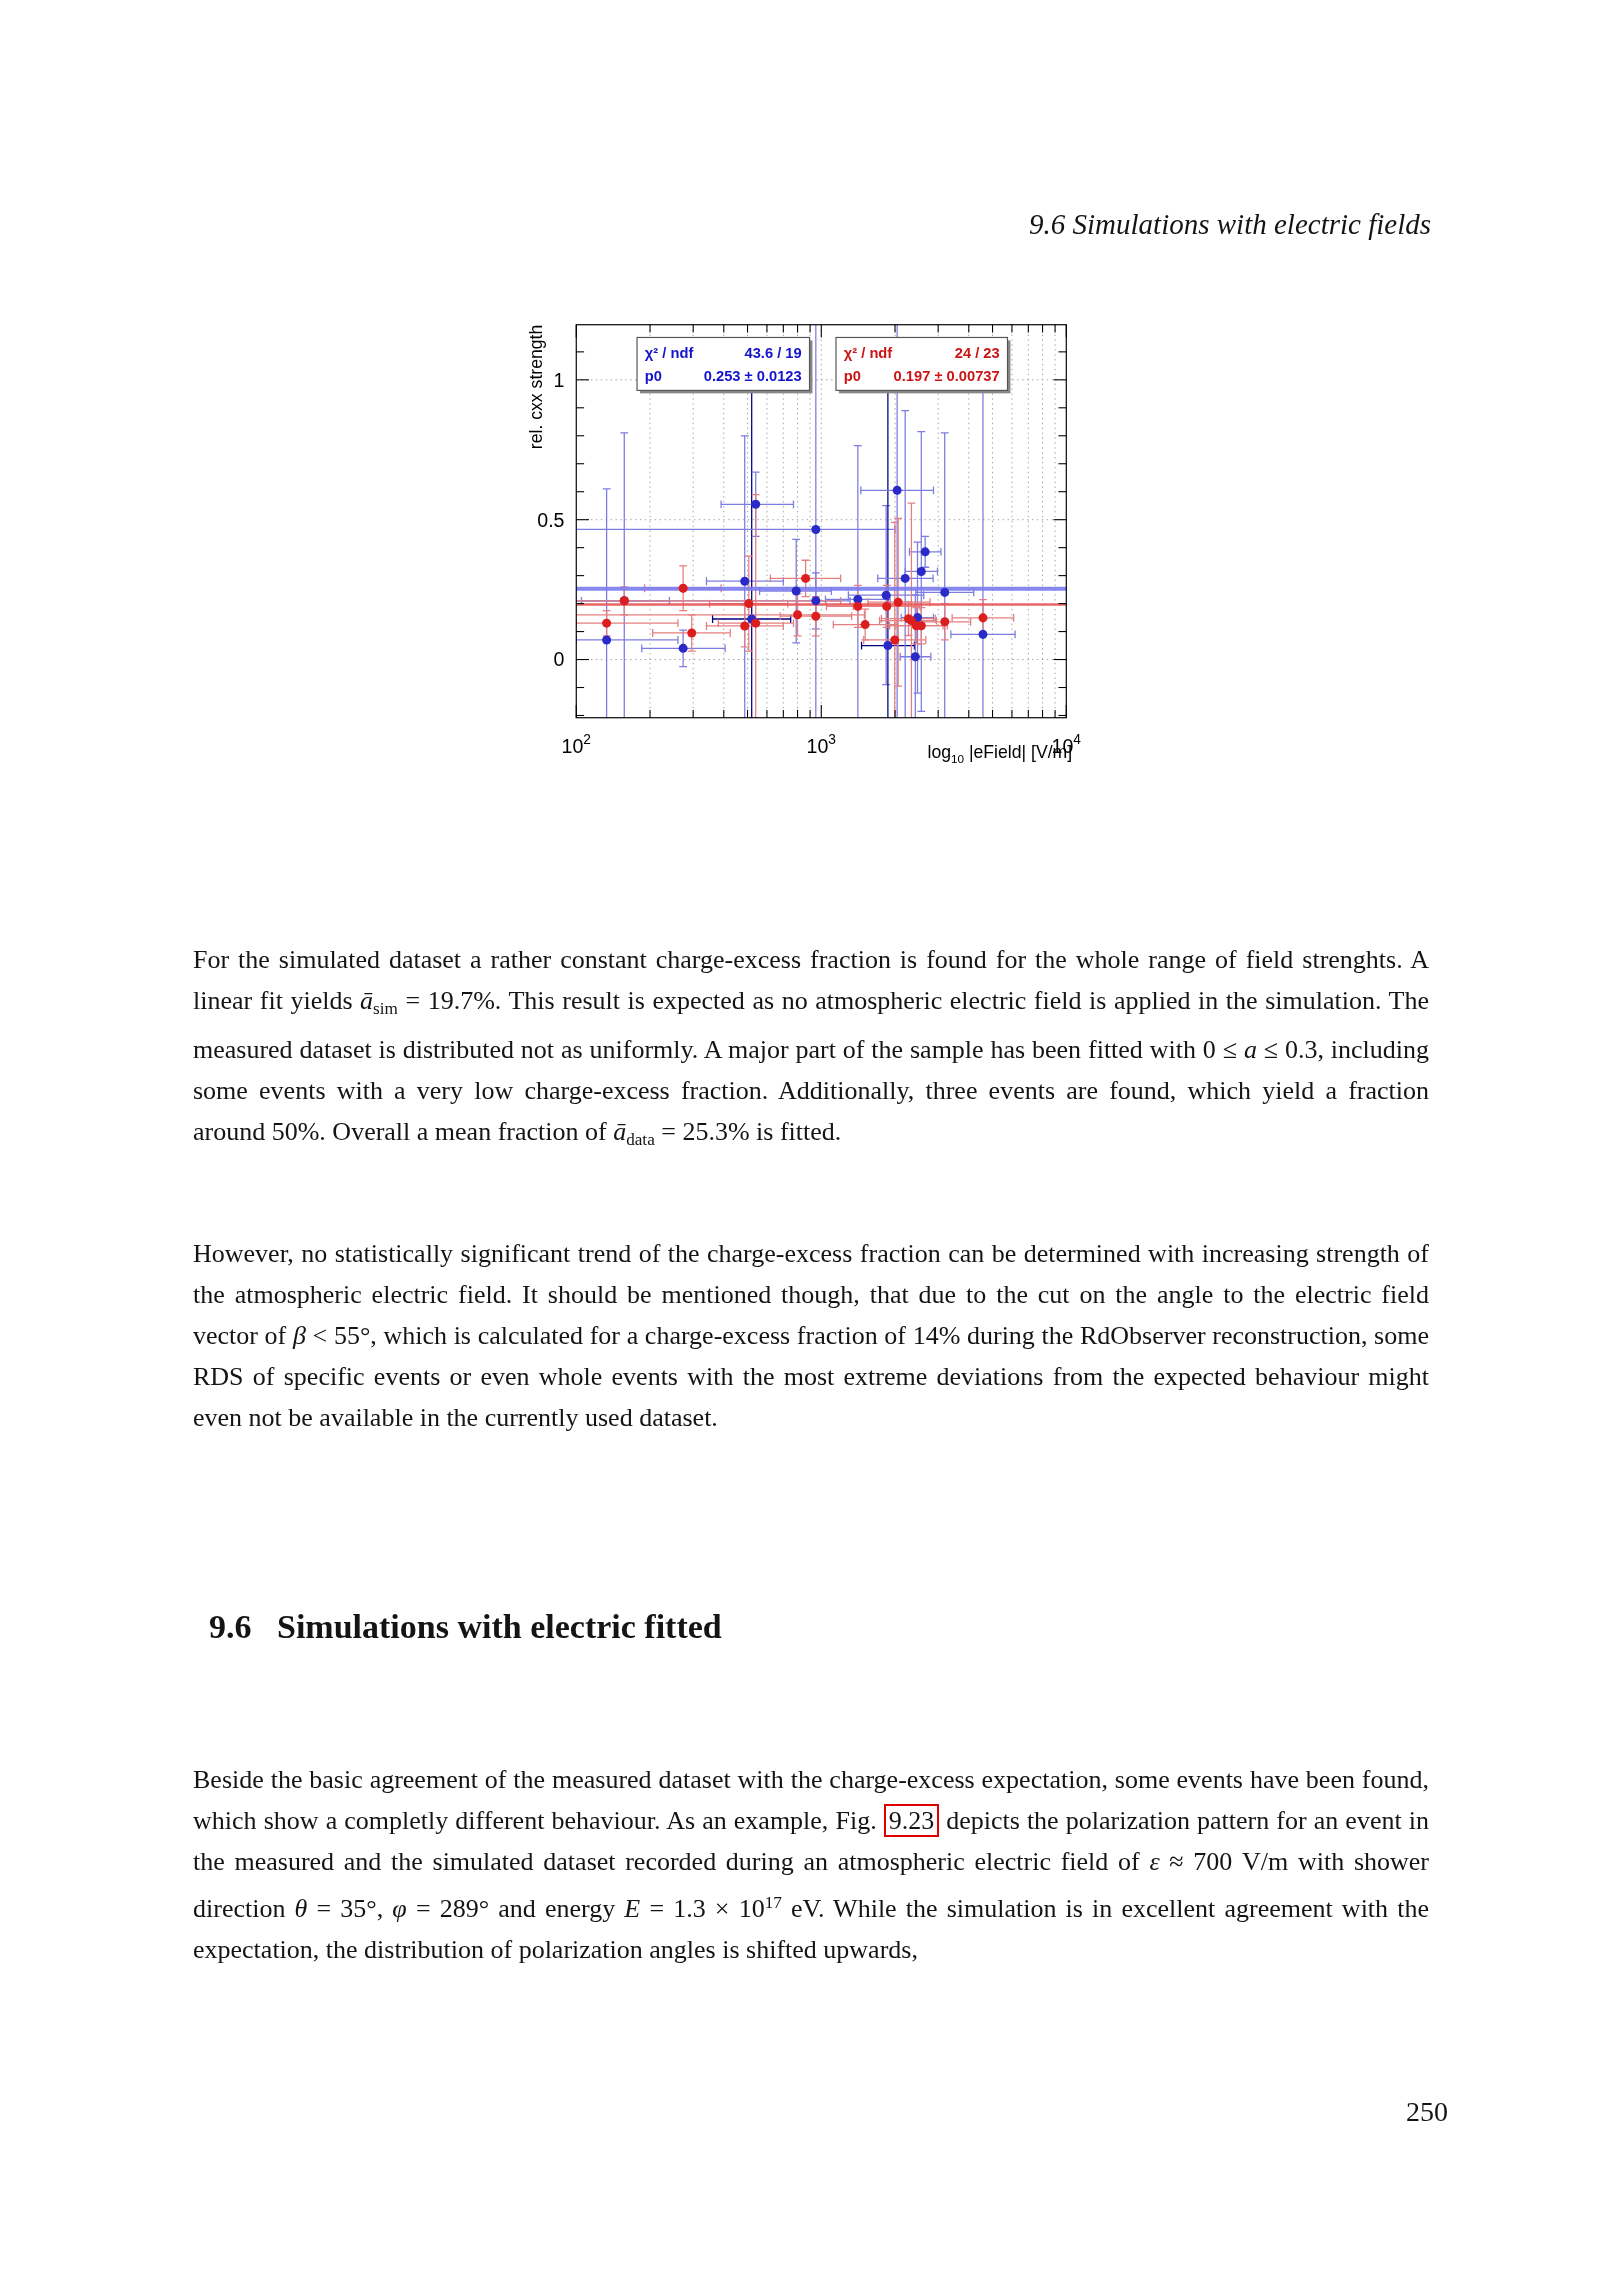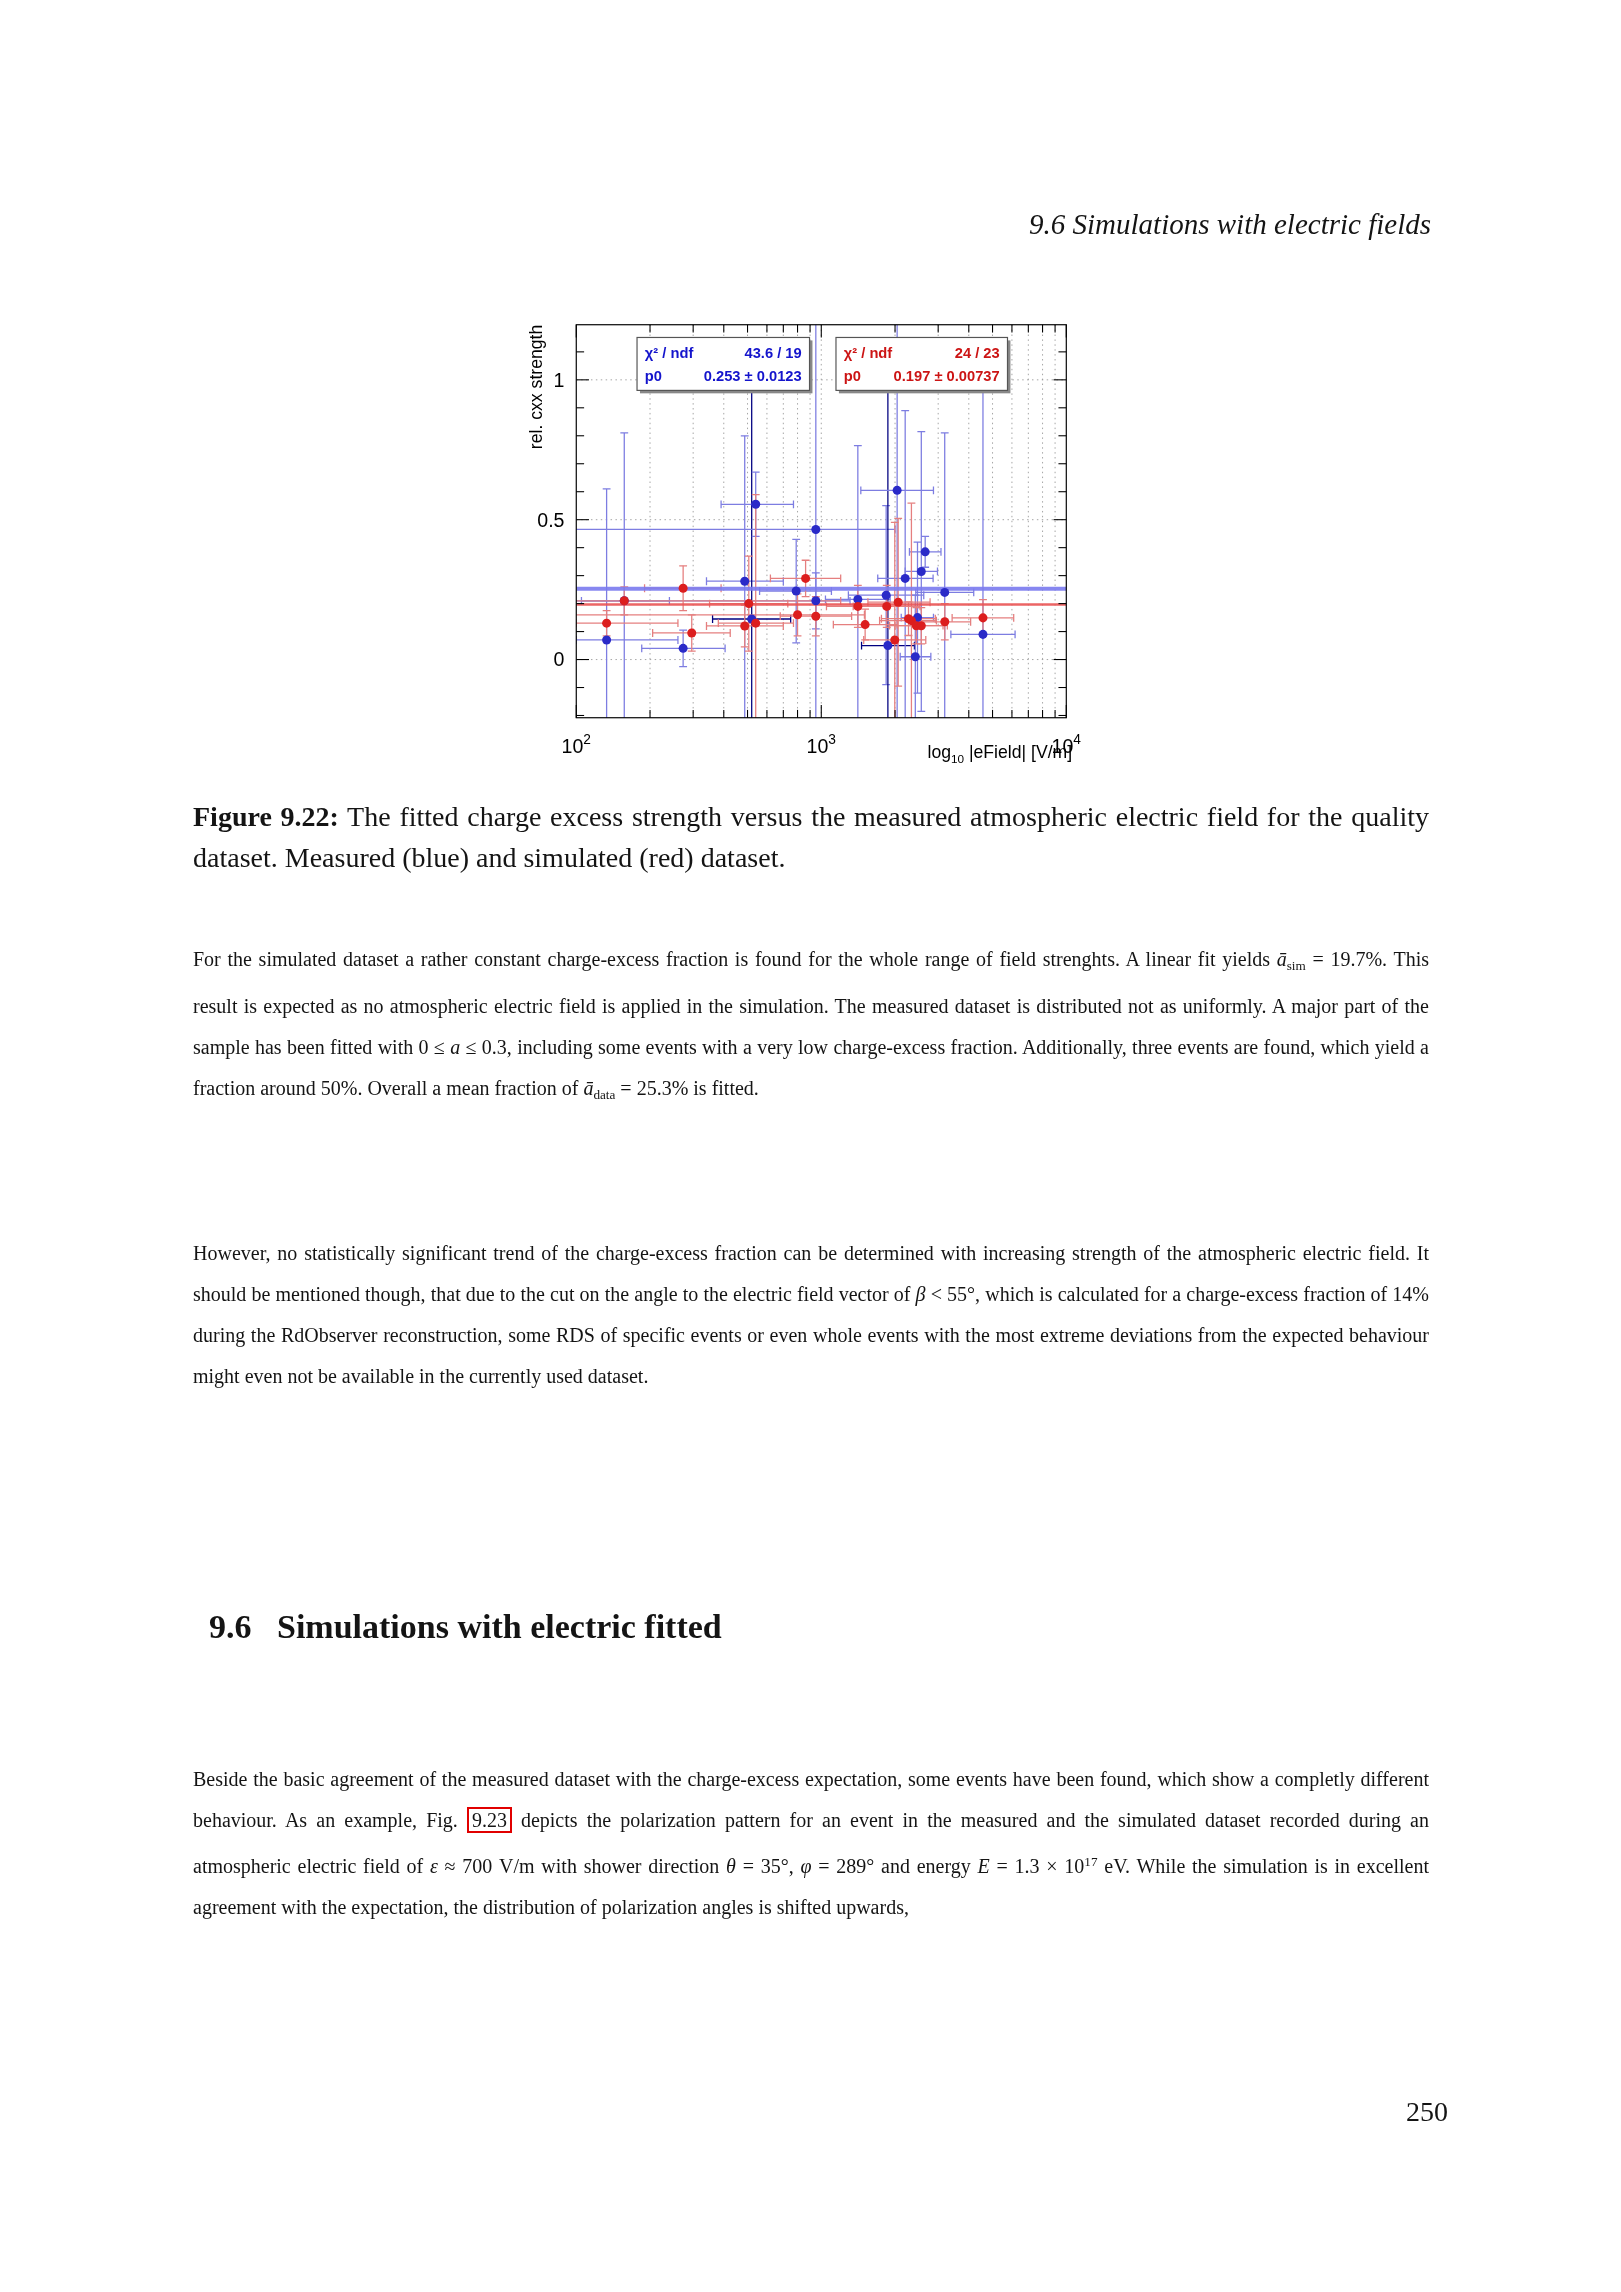--- a/index.html
+++ b/index.html
@@ -4,21 +4,21 @@
 <style>
   html,body{margin:0;padding:0;background:#ffffff;}
   .page{position:relative;width:1621px;height:2193px;background:#ffffff;overflow:hidden;
         font-family:"Liberation Serif","DejaVu Serif",serif;color:#141414;}
   .running-header{position:absolute;top:208px;right:190px;font-style:italic;font-size:29px;
         white-space:nowrap;}
   #chart-svg{position:absolute;left:0;top:0;pointer-events:none;}
   .caption{position:absolute;left:193px;top:796px;width:1236px;font-size:28px;line-height:41px;
         text-align:justify;margin:0;}
   .caption-label{font-weight:700;}
-  .bodypar{position:absolute;left:193px;width:1236px;font-size:20px;line-height:41px;
+  .bodypar{position:absolute;left:193px;width:1236px;font-size:26px;line-height:41px;
         text-align:justify;margin:0;}
   #para-1{top:939px;}
   #para-2{top:1233px;}
   #para-3{top:1759px;}
   .section-heading{position:absolute;left:193px;top:1608px;font-size:34px;font-weight:700;margin:0;
         white-space:nowrap;}
   .section-number{margin-right:25.5px;margin-left:16px;}
   .pageno{position:absolute;top:2096px;right:173px;font-size:28px;}
   .run-i{font-style:italic;}
   .run-sub{font-size:66%;vertical-align:-0.3em;}
@@ -451,21 +451,20 @@
       <g>
         <rect x="856" y="347" width="175" height="54" fill="#888"></rect>
         <rect x="853" y="344" width="175" height="54" fill="#fff" stroke="#555" stroke-width="1.2"></rect>
         <text x="861" y="365" font-size="15" font-weight="700" fill="#cc1414" font-family="&quot;Liberation Sans&quot;,sans-serif">χ² / ndf</text>
         <text x="1020" y="365" text-anchor="end" font-size="15" font-weight="700" fill="#cc1414" font-family="&quot;Liberation Sans&quot;,sans-serif">24 / 23</text>
         <text x="861" y="388" font-size="15" font-weight="700" fill="#cc1414" font-family="&quot;Liberation Sans&quot;,sans-serif">p0</text>
         <text x="1020" y="388" text-anchor="end" font-size="15" font-weight="700" fill="#cc1414" font-family="&quot;Liberation Sans&quot;,sans-serif">0.197 ± 0.00737</text>
       </g>
     </svg>
 
-  <p class="caption"><span class="caption-label">Figure 9.22:</span><span> The fitted charge excess strength versus the measured atmospheric electric field for the quality dataset. Measured (blue) and simulated (red) dataset.</span></p>
 
   <p class="bodypar" id="para-1"><span>For the simulated dataset a rather constant charge-excess fraction is found for the whole range of field strenghts. A linear fit yields </span><span class="run-i">ā</span><span class="run-sub">sim</span><span> = 19.7%. This result is expected as no atmospheric electric field is applied in the simulation. The measured dataset is distributed not as uniformly. A major part of the sample has been fitted with 0 ≤ </span><span class="run-i">a</span><span> ≤ 0.3, including some events with a very low charge-excess fraction. Additionally, three events are found, which yield a fraction around 50%. Overall a mean fraction of </span><span class="run-i">ā</span><span class="run-sub">data</span><span> = 25.3% is fitted.</span></p>
 
   <p class="bodypar" id="para-2"><span>However, no statistically significant trend of the charge-excess fraction can be determined with increasing strength of the atmospheric electric field. It should be mentioned though, that due to the cut on the angle to the electric field vector of </span><span class="run-i">β</span><span> &lt; 55°, which is calculated for a charge-excess fraction of 14% during the RdObserver reconstruction, some RDS of specific events or even whole events with the most extreme deviations from the expected behaviour might even not be available in the currently used dataset.</span></p>
 
   <h1 class="section-heading"><span class="section-number">9.6</span><span>Simulations with electric fitted</span></h1>
 
   <p class="bodypar" id="para-3"><span>Beside the basic agreement of the measured dataset with the charge-excess expectation, some events have been found, which show a completly different behaviour. As an example, Fig. </span><span class="run-boxed">9.23</span><span> depicts the polarization pattern for an event in the measured and the simulated dataset recorded during an atmospheric electric field of </span><span class="run-i">ε</span><span> ≈ 700 V/m with shower direction </span><span class="run-i">θ</span><span> = 35°, </span><span class="run-i">φ</span><span> = 289° and energy </span><span class="run-i">E</span><span> = 1.3 × 10</span><span class="run-sup">17</span><span> eV. While the simulation is in excellent agreement with the expectation, the distribution of polarization angles is shifted upwards,</span></p>
 
   <div class="pageno">250</div>

